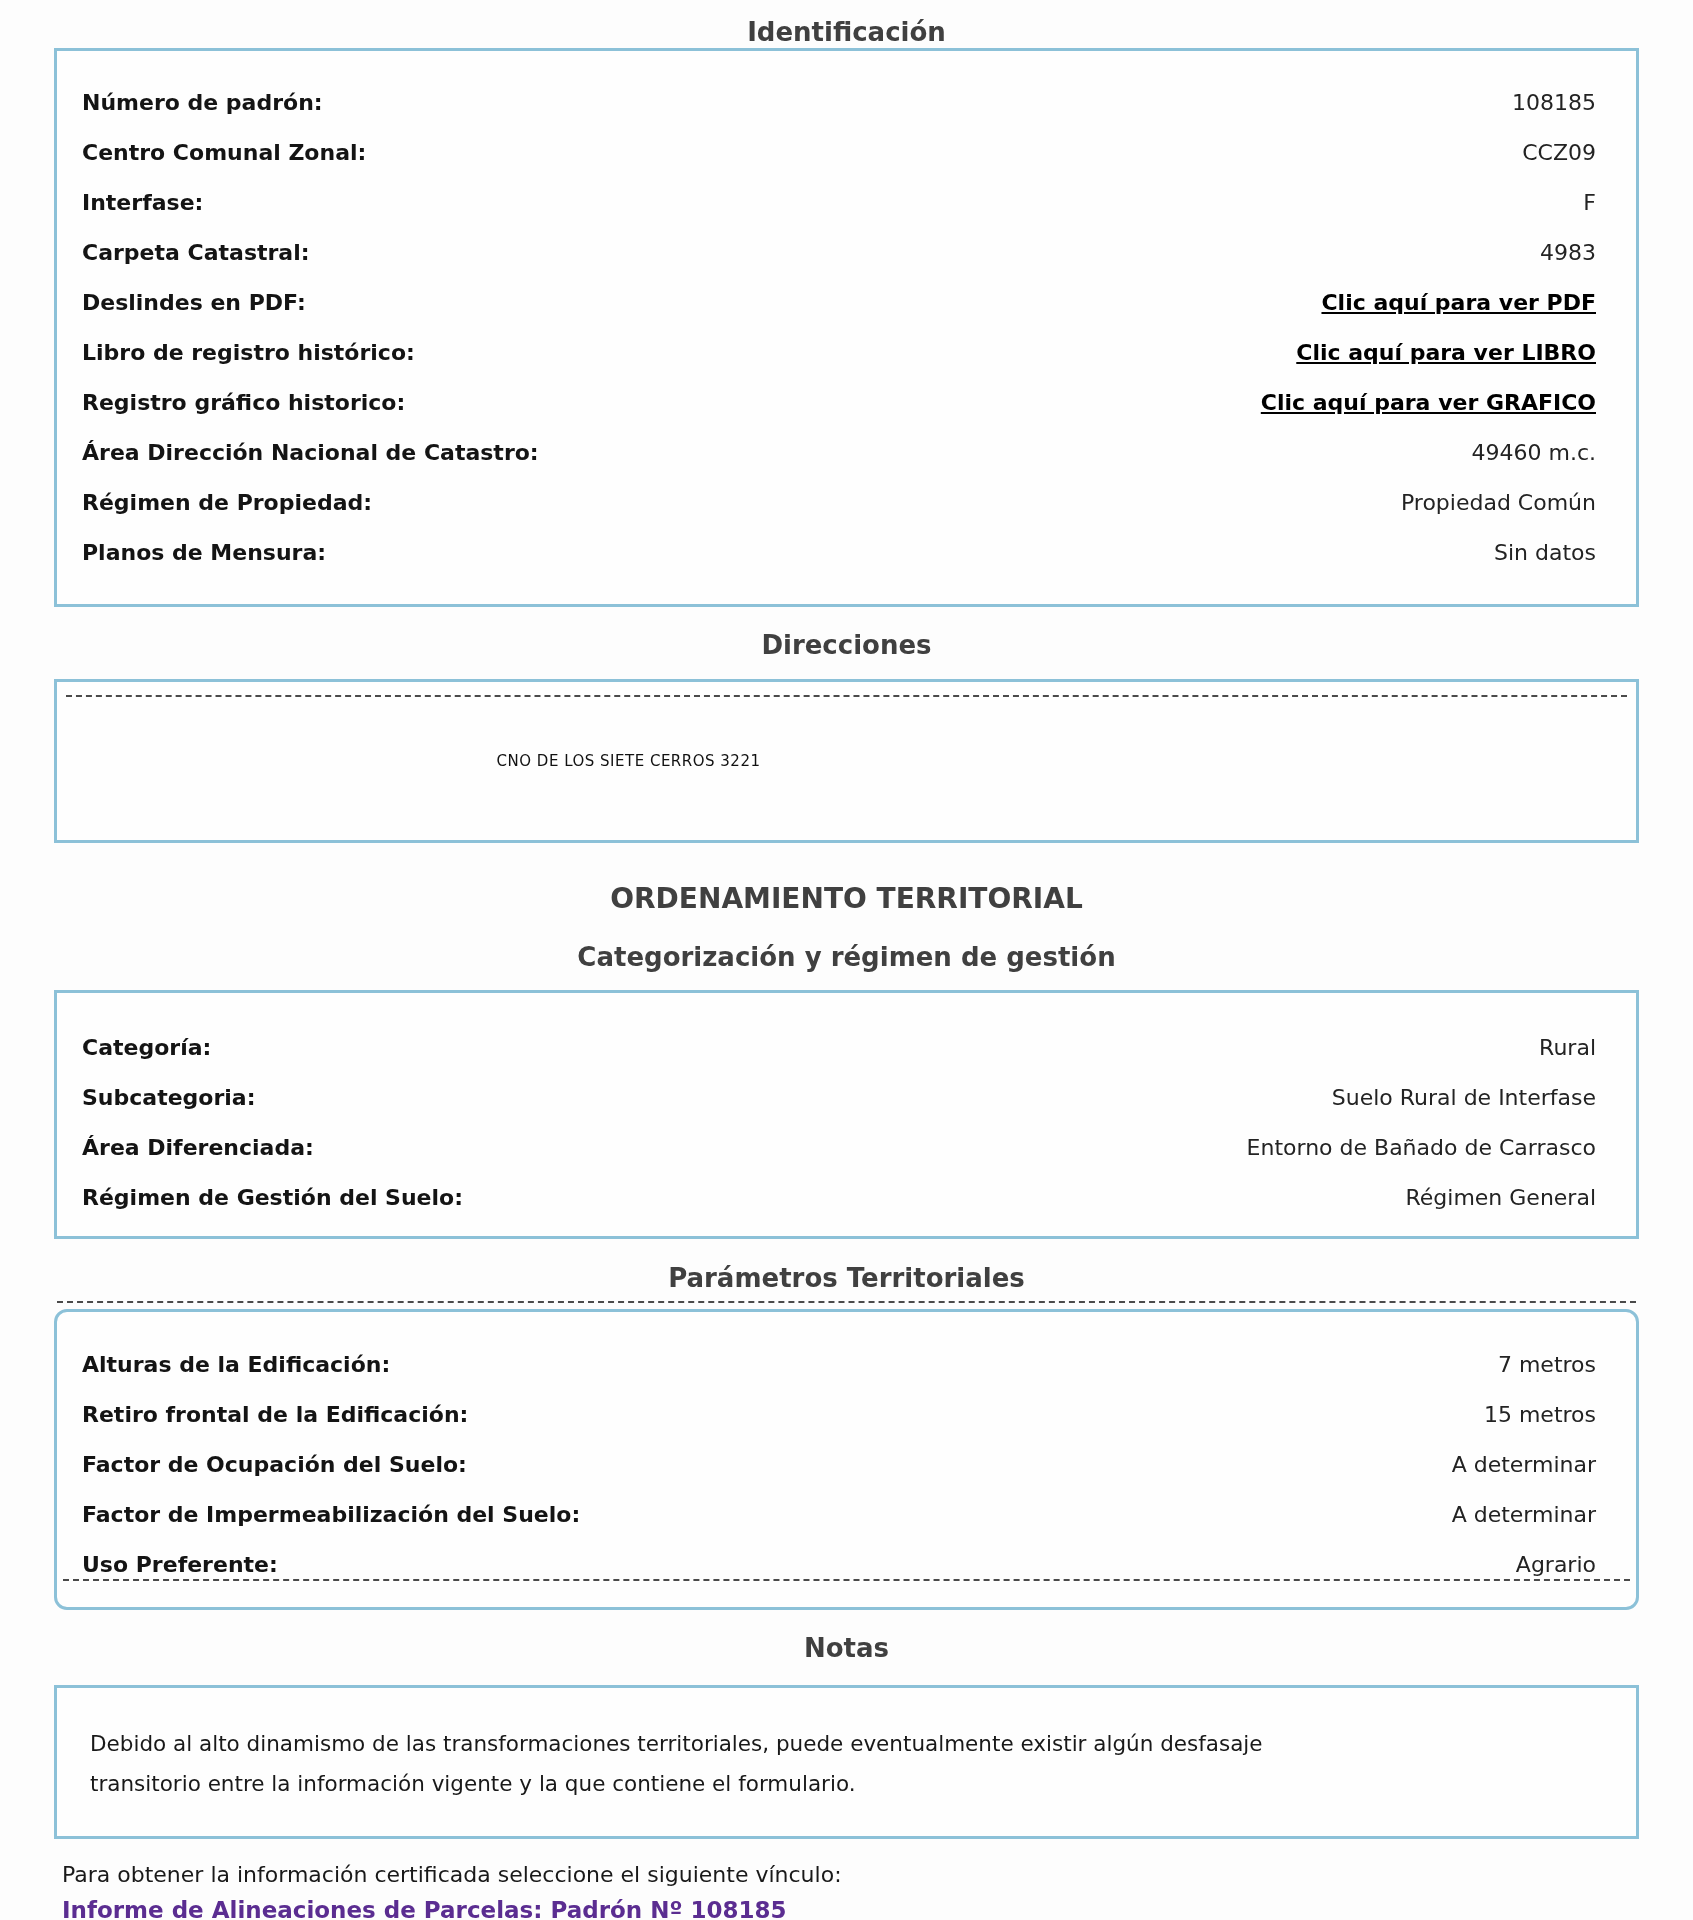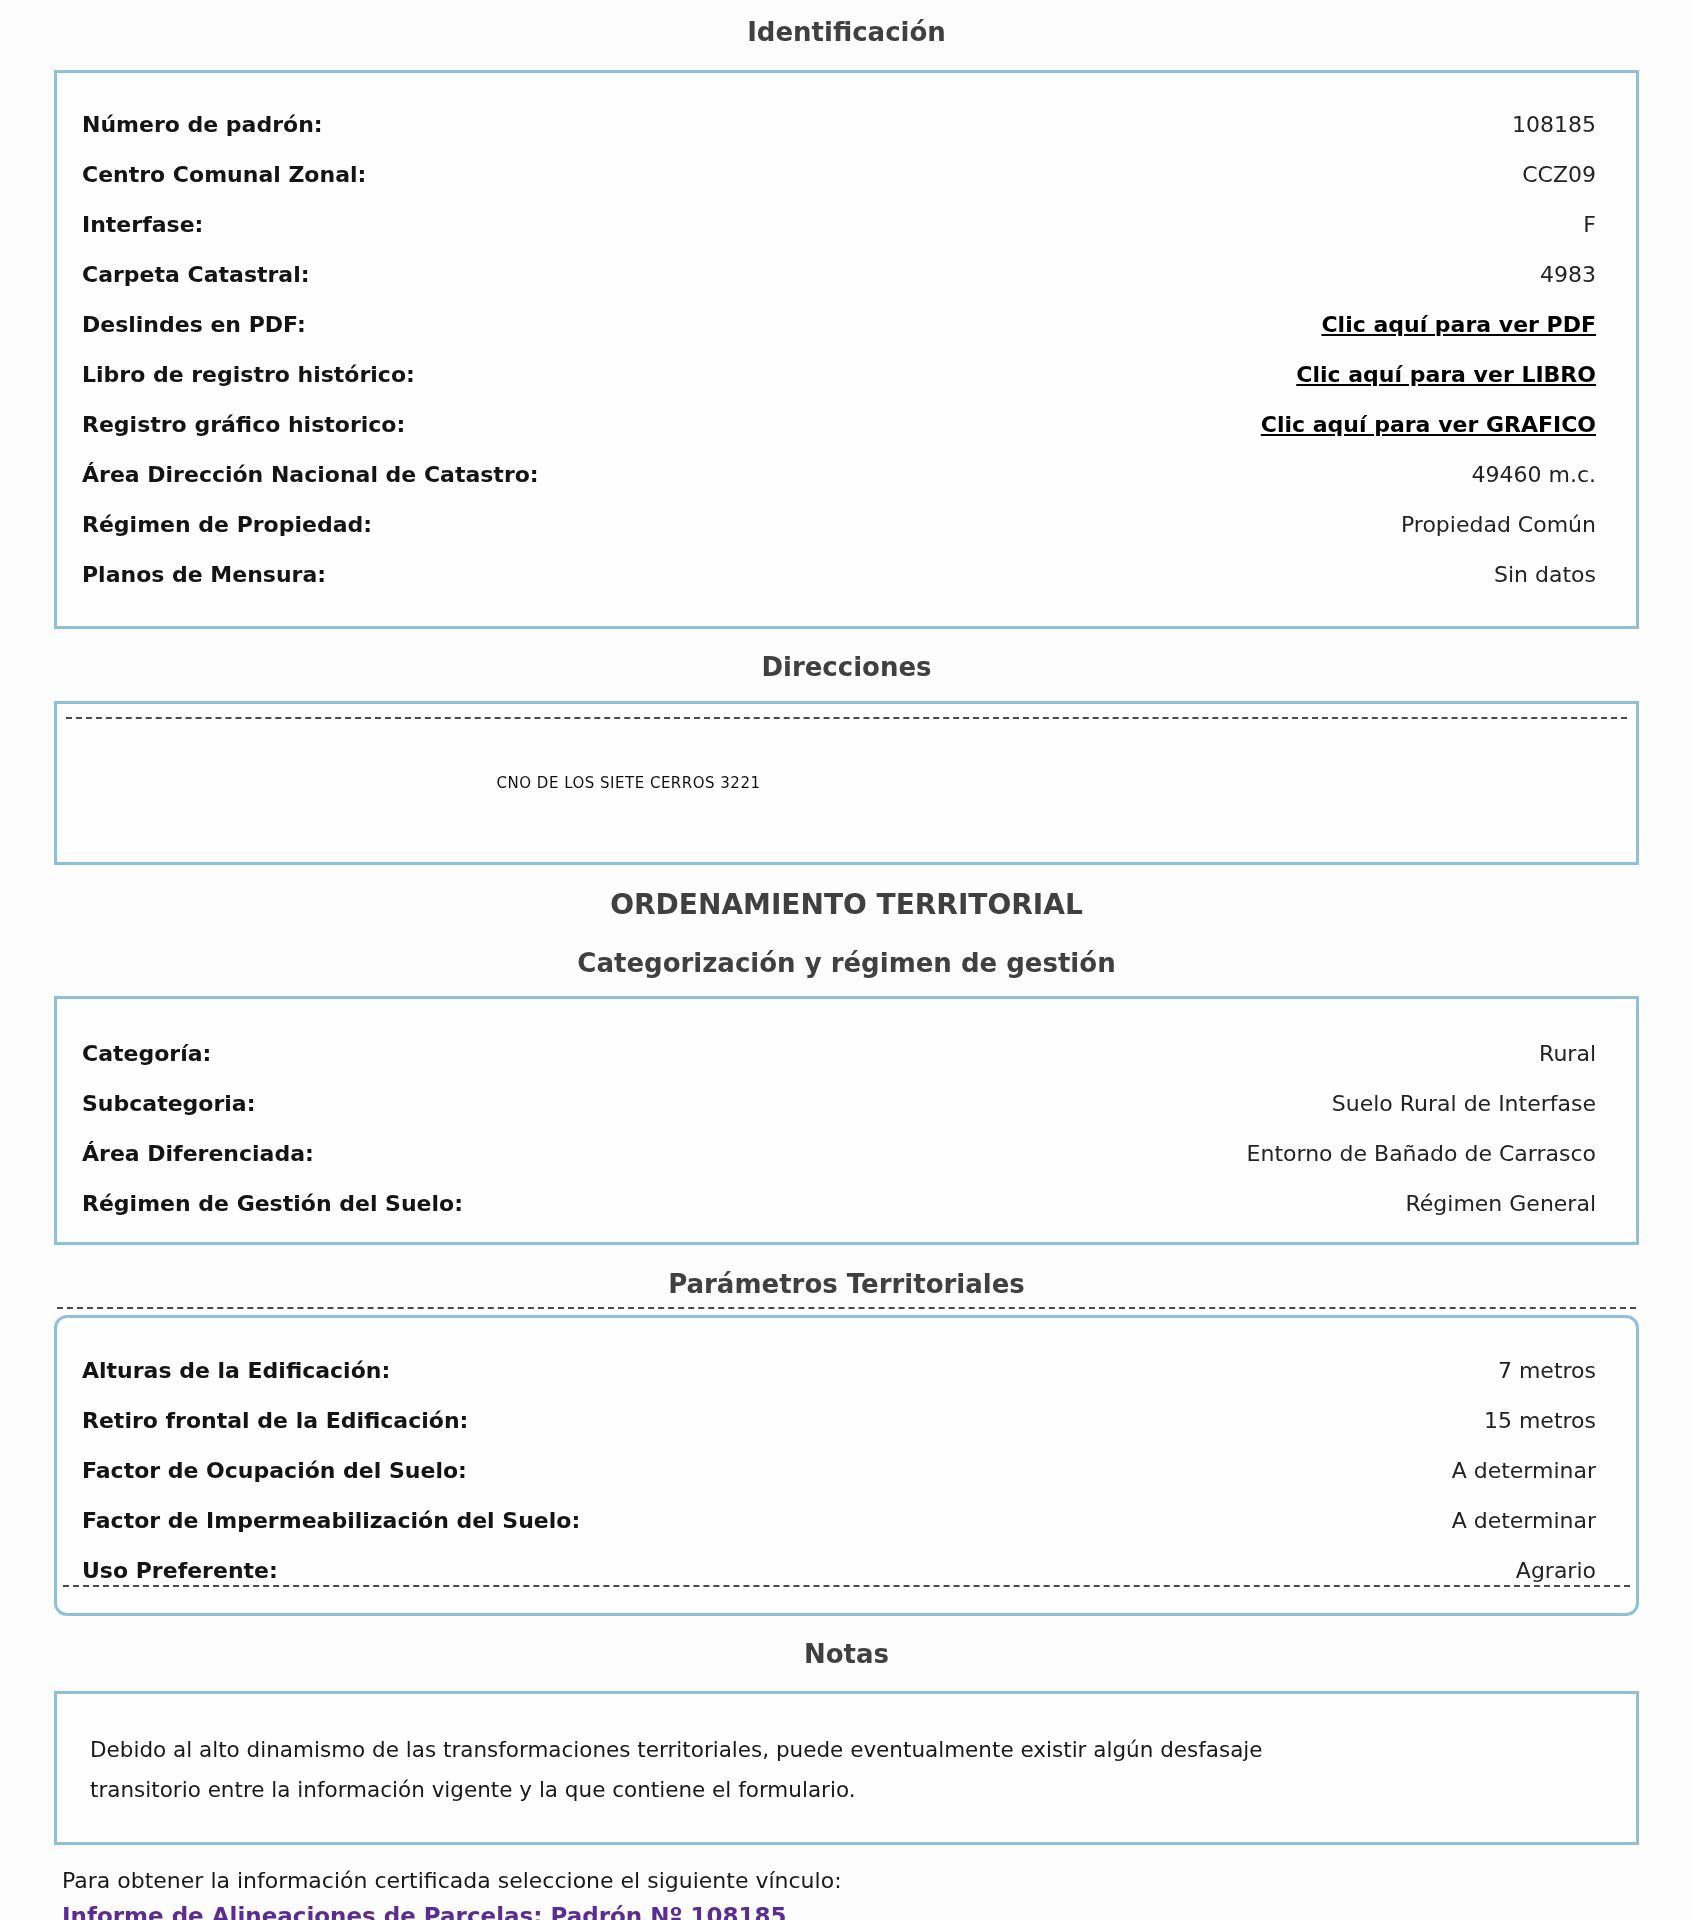--- a/index.html
+++ b/index.html
@@ -12,38 +12,38 @@
   }
   .section-title {
     text-align: center; font-weight: bold; color: #404040;
     font-size: 26px; line-height: 32px; margin: 0;
   }
   #title-identificacion { padding-top: 16px; }
   .panel {
     border: 3px solid #8cc1d8; background: #fefefe;
     margin: 0 54px;
   }
-  #panel-identificacion { margin-top: 22px; padding: 26px 40px 27px 25px; }
+  #panel-identificacion { padding: 26px 40px 27px 25px; }
   .frow {
     display: flex; justify-content: space-between; align-items: center;
     height: 50px; font-size: 22px;
   }
   .flabel { font-weight: bold; color: #141414; white-space: nowrap; }
   .fvalue { color: #232323; text-align: right; white-space: nowrap; }
   a.blue-link { color: #000000; text-decoration: underline; font-weight: bold; }
   #title-direcciones { margin-top: 22px; }
   #panel-direcciones { margin-top: 18px; height: 164px; position: relative; }
   .dotted-rule { border-top: 2px dashed #4a4a4a; height: 0; }
   #panel-direcciones .dotted-rule { position: absolute; top: 13px; left: 9px; right: 9px; }
   .address-wrap {
     position: absolute; top: 0; bottom: 0; left: 0; width: 71%;
     display: flex; align-items: center; justify-content: center; padding-left: 22px;
   }
   .address { font-size: 15px; letter-spacing: 0.5px; color: #111; }
-  #title-ordenamiento { margin-top: 24px; font-size: 28px; }
+  #title-ordenamiento { margin-top: 40px; font-size: 28px; }
   #title-categorizacion { margin-top: 26px; }
   #panel-categorizacion { margin-top: 17px; padding: 29px 40px 14px 25px; }
   #title-parametros { margin-top: 23px; }
   #rule-above-parametros { margin: 7px 57px 0; }
   #panel-parametros { margin-top: 6px; padding: 27px 40px 26px 25px; border-radius: 13px; }
   #rule-parametros-bottom { margin: -10px -34px 0 -19px; }
   #title-notas { margin-top: 22px; }
   #panel-notas { margin-top: 21px; padding: 20px 30px 16px 17px; }
   .notas-text { font-size: 21.5px; line-height: 40px; width: 1270px; margin: 16px; color: #191919; }
   .footer-prompt { margin: 22px 0 0 62px; font-size: 22px; line-height: 28px; color: #191919; }

